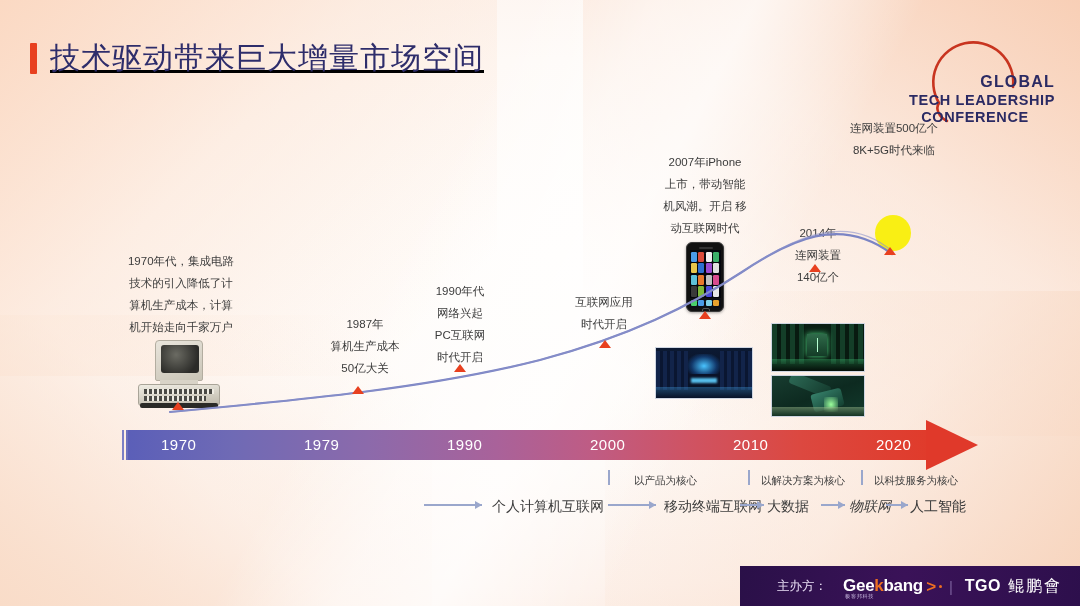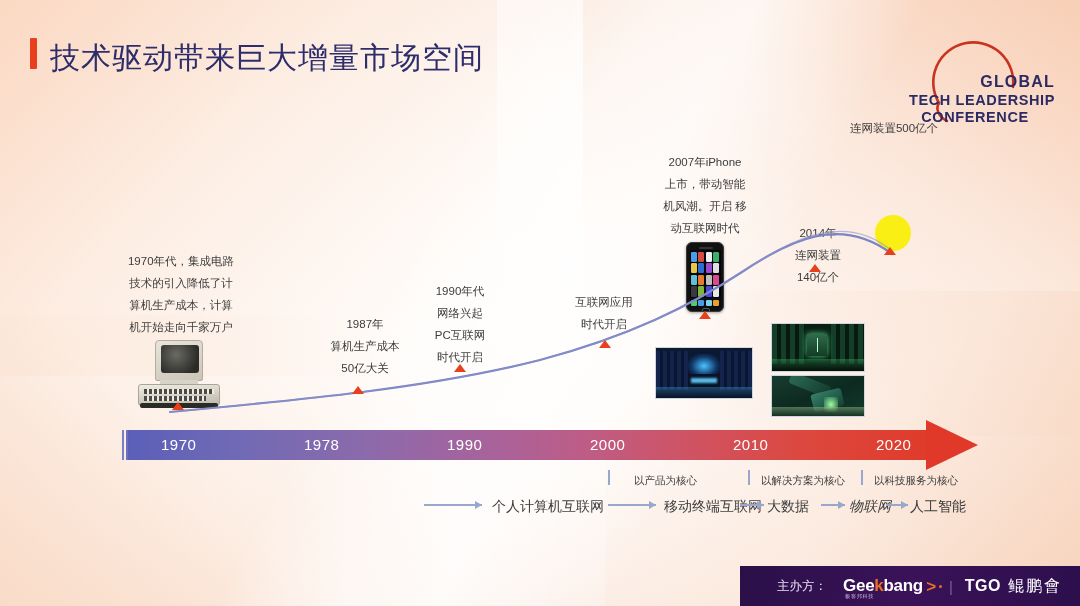--- a/index.html
+++ b/index.html
@@ -19,21 +19,21 @@
   #bg-tr{position:absolute;right:0;top:0;width:46%;height:72%;
     background:linear-gradient(215deg,#f8cfb6 0%,rgba(250,222,205,0.6) 40%,rgba(255,252,250,0) 88%);}
   #bg-br{position:absolute;right:0;bottom:0;width:44%;height:52%;
     background:linear-gradient(305deg,#f7d4bd 0%,rgba(250,226,210,0.5) 44%,rgba(255,252,250,0) 88%);}
   #bg-bl{position:absolute;left:0;bottom:0;width:40%;height:48%;
     background:linear-gradient(45deg,#f9dcc8 0%,rgba(252,232,218,0.45) 46%,rgba(255,252,250,0) 88%);}
   #bg-diag{position:absolute;inset:0;
     background:linear-gradient(118deg,rgba(255,255,255,0) 38%,rgba(255,255,255,0.55) 47%,rgba(255,255,255,0.72) 54%,rgba(255,255,255,0) 66%);}
 
   
-  #title-wrap{position:absolute;left:30px;top:38px;display:flex;}
+  #title-wrap{position:absolute;left:30px;top:38px;display:flex;align-items:center;text-decoration:underline;}
   #title-bar{width:7px;height:31px;background:#e8401f;margin-right:13px;border-radius:1px;}
   #page-title{font-size:30px;color:#2e2d6b;letter-spacing:1px;white-space:nowrap;font-weight:400;}
 
   
   #logo{position:absolute;right:25px;top:25px;width:160px;height:105px;}
   #logo svg{position:absolute;left:0;top:0;}
   .logo-txt{position:absolute;width:100%;text-align:center;color:#2b2a63;font-weight:bold;line-height:1;}
   #logo-l1{top:24px;font-size:25px;letter-spacing:0.5px;}
   #logo-l2{top:49px;font-size:16px;letter-spacing:1.2px;text-align:right;}
   #logo-l3{top:68px;font-size:14.5px;letter-spacing:0.6px;text-align:right;}
@@ -188,20 +188,21 @@
 </div>
 
 <div class="anno" style="left:780px;top:222px;width:76px;">
   <div>2014年</div>
   <div>连网装置</div>
   <div>140亿个</div>
 </div>
 
 <div class="anno" style="left:830px;top:117px;width:128px;">
   <div>连网装置500亿个</div>
+  <div>8K+5G时代来临</div>
 </div>
 
 <div class="pic" id="pic-pc">
   <div id="pc-mon">
     <div id="pc-screen"></div>
   </div>
   <div id="pc-mon-base"></div>
   <div id="pc-kb">
     <div id="pc-kb-keys"></div>
     <div id="pc-kb-keys2"></div>
@@ -279,21 +280,21 @@
 <div class="mk" style="left:699px;top:311px;"></div>
 <div class="mk" style="left:809px;top:264px;"></div>
 <div class="mk" style="left:884px;top:247px;"></div>
 
 <div id="tl">
   <div id="tl-bar"></div>
   <div id="tl-head"></div>
   <div id="tl-tick1"></div>
   <div id="tl-tick2"></div>
   <div class="tl-year" style="left:33px;">1970</div>
-  <div class="tl-year" style="left:176px;">1978</div>
+  <div class="tl-year" style="left:176px;">1979</div>
   <div class="tl-year" style="left:319px;">1990</div>
   <div class="tl-year" style="left:462px;">2000</div>
   <div class="tl-year" style="left:605px;">2010</div>
   <div class="tl-year" style="left:748px;">2020</div>
 </div>
 
 <div class="era-div" style="left:608px;top:470px;"></div>
 <div class="era-div" style="left:748px;top:470px;"></div>
 <div class="era-div" style="left:861px;top:470px;"></div>
 

